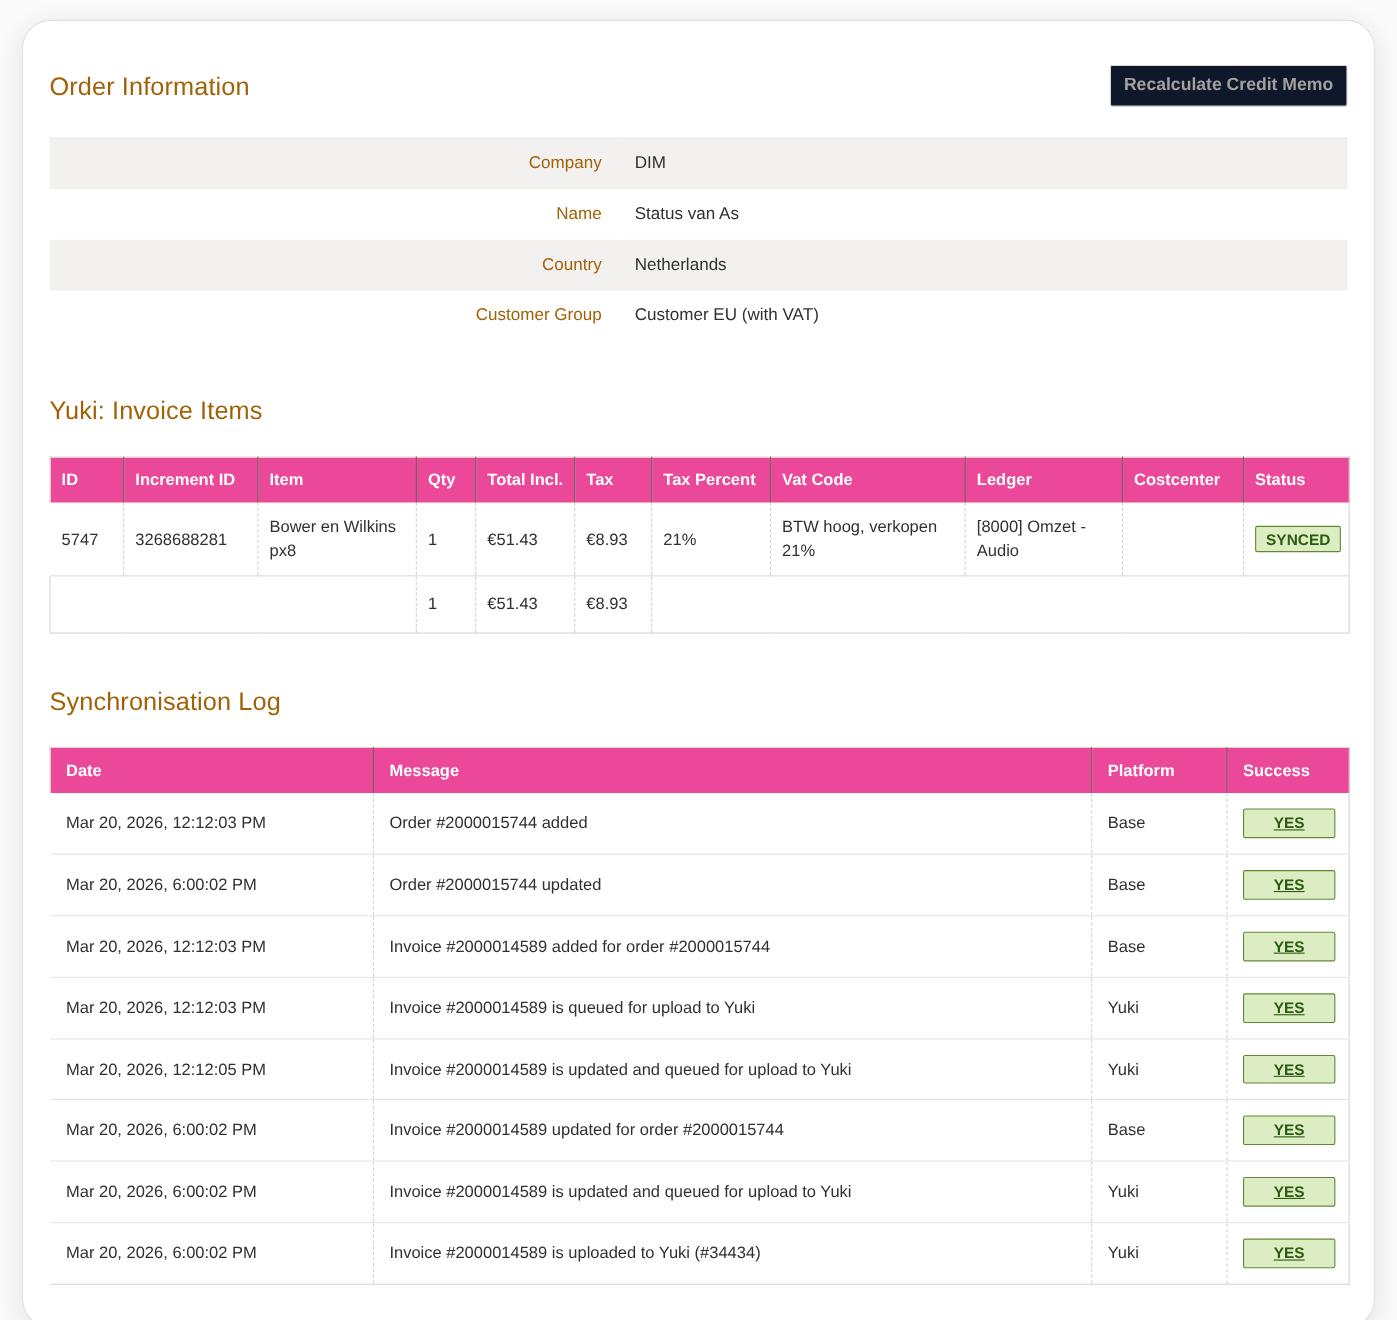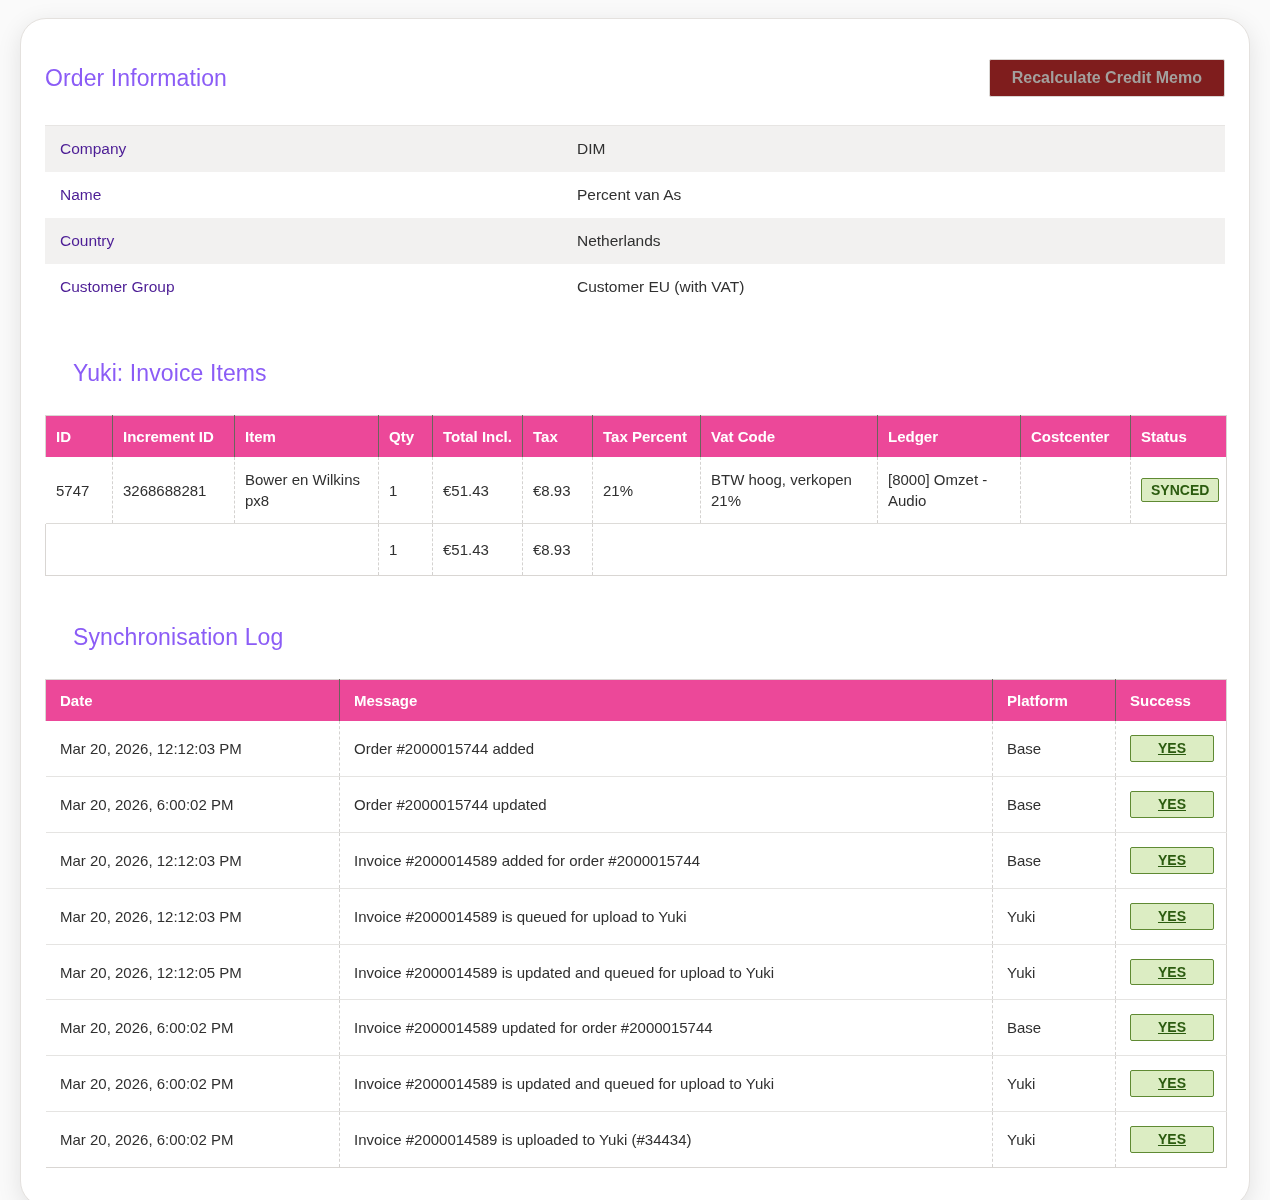--- a/index.html
+++ b/index.html
@@ -21,47 +21,47 @@
   
   .section-head {
     display: flex;
     align-items: center;
     justify-content: space-between;
     margin-bottom: 28px;
   }
   .section-title {
     font-size: 23px;
     font-weight: 400;
-    color: #8b5cf6;
+    color: #a16207;
     letter-spacing: 0.1px;
   }
   .actions { display: flex; gap: 10px; }
   .btn {
-    background: #7f1d1d;
+    background: #0f172a;
     border: 1px solid #d9d6d3;
     color: #a3a09d;
     font-family: inherit;
     font-weight: 700;
     font-size: 16px;
-    padding: 9px 22px;
+    padding: 9px 12px;
     border-radius: 2px;
     cursor: pointer;
     white-space: nowrap;
   }
 
   
   table { border-collapse: collapse; width: 100%; }
   .info-table { border-top: 1px solid #e7e5e3; margin-bottom: 50px; }
   .info-table td {
     font-size: 15.5px;
     padding: 14px 15px;
     vertical-align: middle;
   }
   .info-table tr:nth-child(odd) { background: #f2f1f0; }
-  .info-table td.label { width: 517px; color: #4c1d95; }
+  .info-table td.label { width: 517px; color: #a16207; text-align: right; }
   .info-table td.value { color: #303030; }
 
   
   .data-table {
     table-layout: fixed;
     border: 1px solid #d9d6d3;
   }
   .data-table th {
     background: #ec4899;
     color: #ffffff;
@@ -112,21 +112,21 @@
     padding: 2px 9px;
     line-height: 1.35;
   }
   .badge.wide {
     min-width: 84px;
     text-align: center;
     padding: 3px 0;
     text-decoration: underline;
   }
 
-  h2.section-title { margin-bottom: 28px; margin-left: 28px; }
+  h2.section-title { margin-bottom: 28px; }
 </style>
 </head>
 <body>
 
 <div class="card">
 
   <div class="section-head">
     <h1 class="section-title">Order Information</h1>
     <div class="actions">
       <button class="btn">Recalculate Credit Memo</button>
@@ -136,21 +136,21 @@
   <table class="info-table">
     <tbody>
 
         <tr>
           <td class="label">Company</td>
           <td class="value">DIM</td>
         </tr>
 
         <tr>
           <td class="label">Name</td>
-          <td class="value">Percent van As</td>
+          <td class="value">Status van As</td>
         </tr>
 
         <tr>
           <td class="label">Country</td>
           <td class="value">Netherlands</td>
         </tr>
 
         <tr>
           <td class="label">Customer Group</td>
           <td class="value">Customer EU (with VAT)</td>

